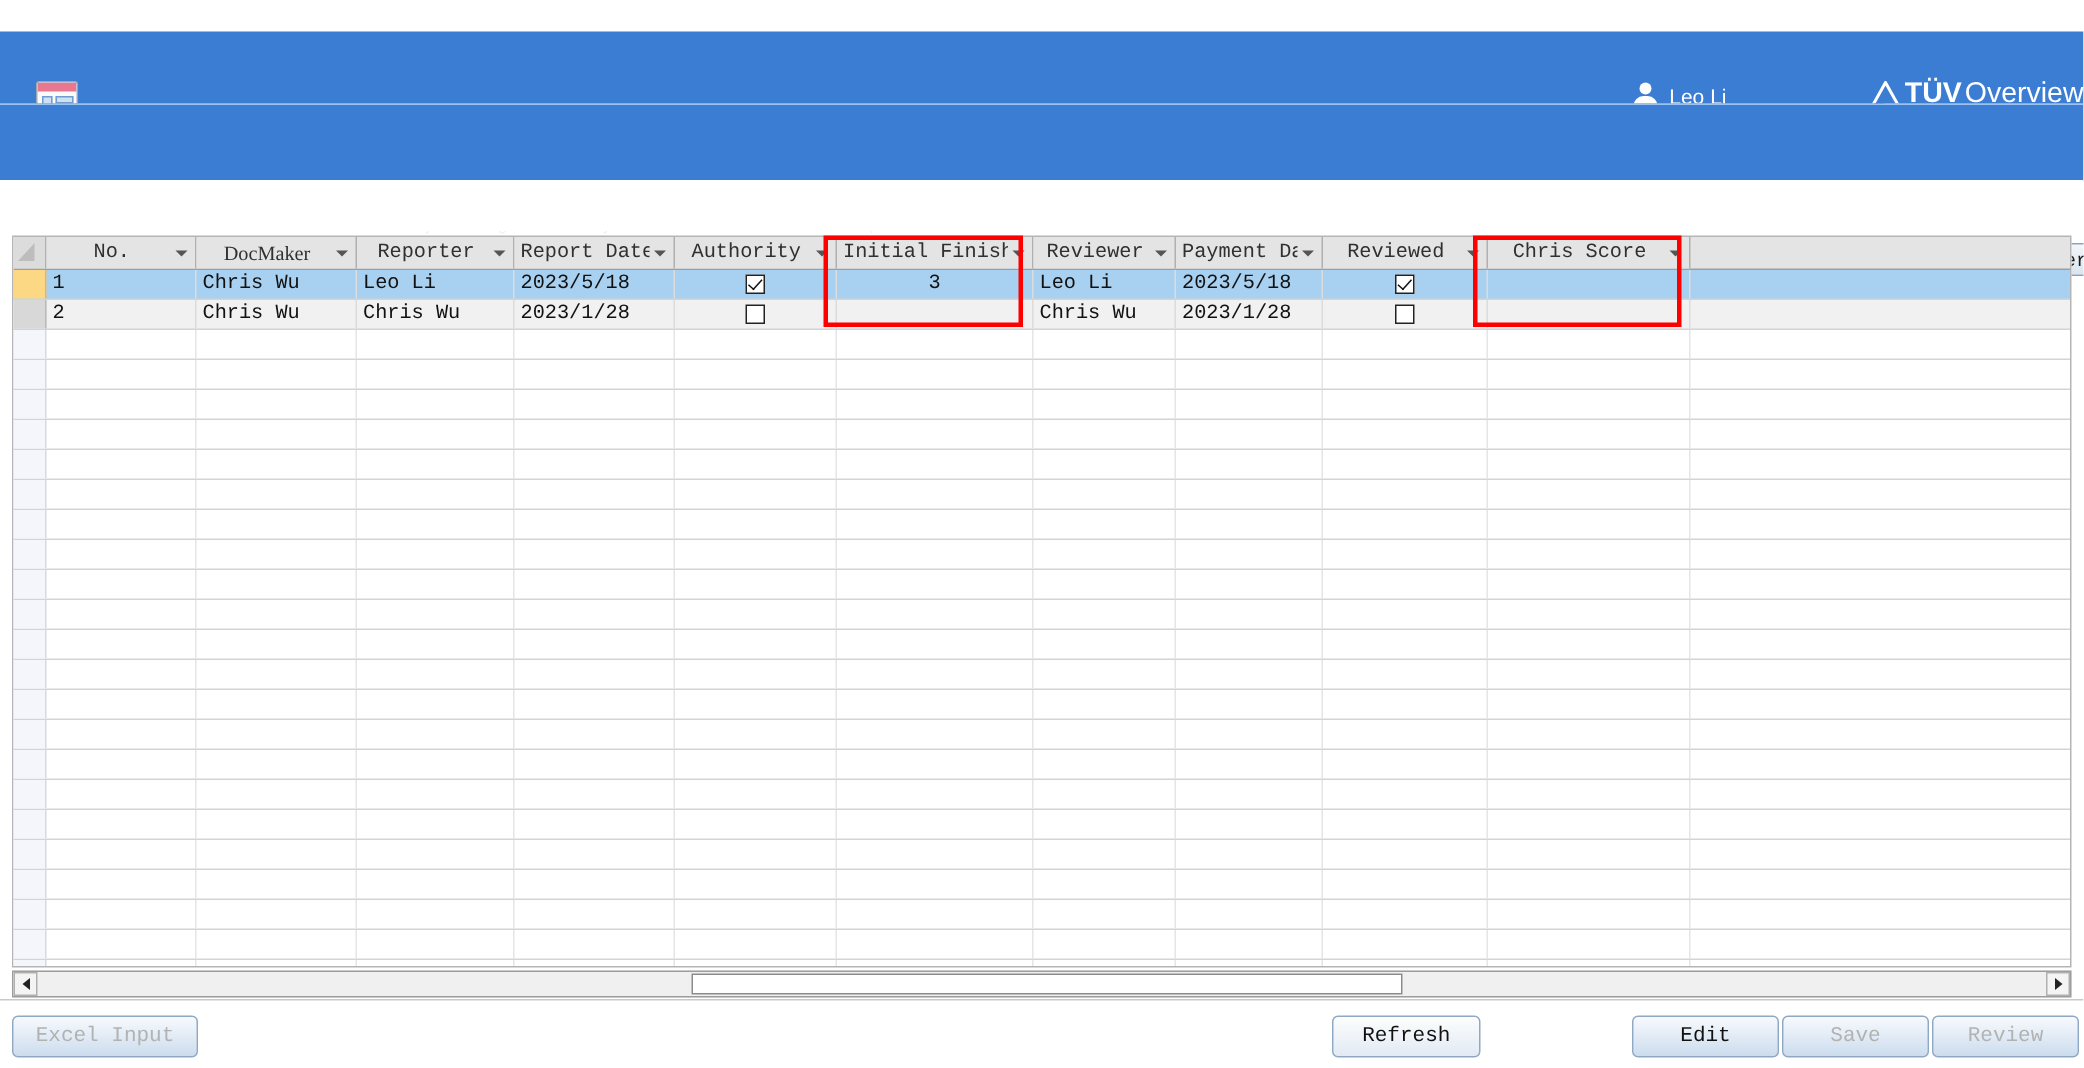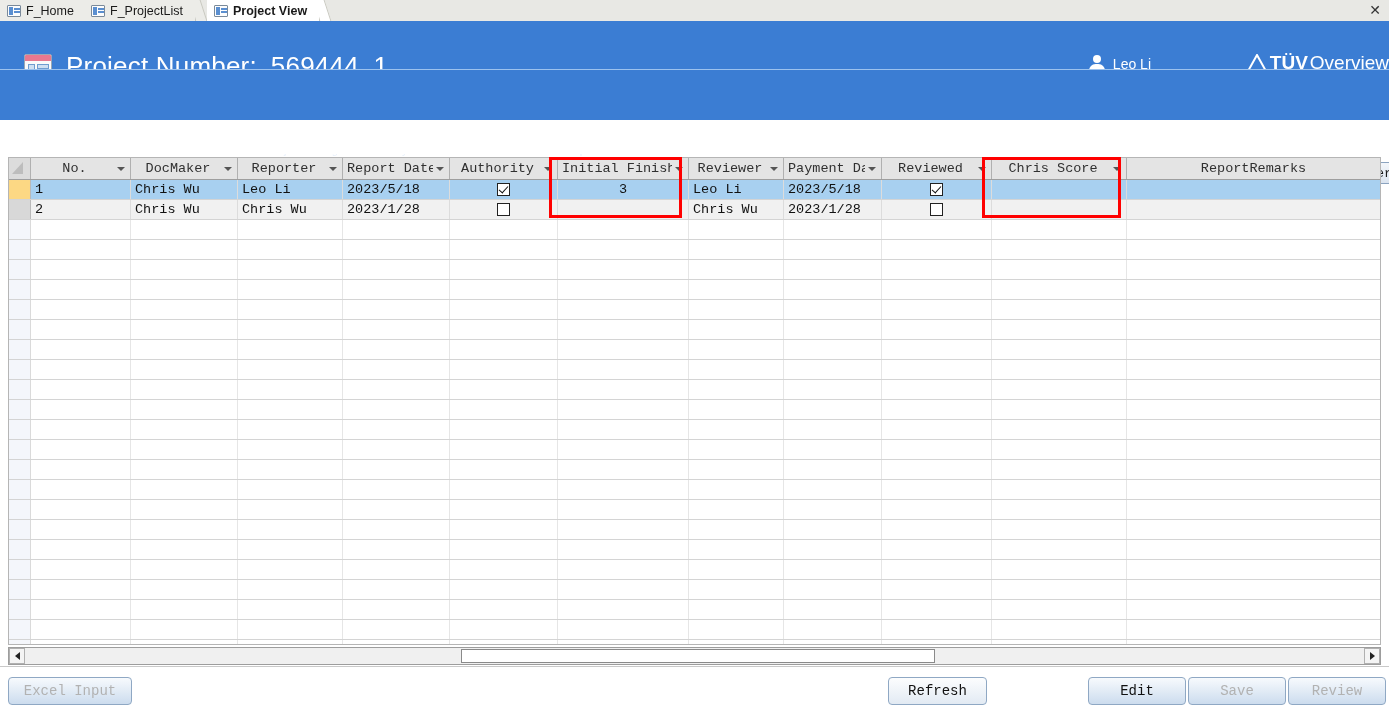--- a/index.html
+++ b/index.html
@@ -242,48 +242,27 @@
     box-sizing:border-box;cursor:pointer;
   }
   .bbtn.disabled{color:#b2b2b2;}
   .bbtn.plain{background:linear-gradient(#fcfdfe,#e2eaf3);}
 </style>
 </head>
 <body>
 
 <div class="app">
 
-  <div class="tabstrip">
-    <div class="doctab inactive" id="dtab0" style="left:0;">
-      <span class="tabicon"></span>
-      <span>F_Home</span>
-      <span class="skew"></span>
-    </div>
-    <div class="doctab inactive" id="dtab1" style="left:84px;">
-      <span class="tabicon"></span>
-      <span>F_ProjectList</span>
-      <span class="skew"></span>
-    </div>
-    <div class="doctab active" id="dtab2" style="left:207px;">
-      <span class="tabicon"></span>
-      <span>Project View</span>
-      <span class="skew"></span>
-    </div>
-    <div class="closex">✕</div>
-  </div>
 
   <div class="bluehead">
     <div class="formicon">
       <div class="bar"></div>
         <div class="b1"></div>
         <div class="b2"></div>
         <div class="b3"></div>
-    </div>
-    <div class="projtitle">
-      <span>Project Number:</span><span class="num">569444_1</span>
     </div>
     <div class="userbox">
       <span class="usericon"></span>
       <span class="username">Leo Li</span>
     </div>
     <div class="tuv">
       <span class="tuvtri">
         <svg width="22" height="19" viewBox="0 0 22 19">
             <path d="M11 1 L20.5 18 L1.5 18 Z" fill="none" stroke="#ffffff" stroke-width="2"></path>
             <path d="M1.5 18 Q 7 13.5 11 17" fill="none" stroke="#3b7dd3" stroke-width="2.4"></path>
@@ -339,21 +318,21 @@
   <div class="grid">
 
     <div class="ghead">
       <div class="hcell sel">
           <span class="tri"></span>
         </div>
       <div class="hcell" style="left:22px;width:100px;">
           <span class="htxt">No.</span>
           <span class="caret"></span>
         </div>
-      <div class="hcell" style="left:122px;width:107px;">
+      <div class="hcell" style="left:122px;width:107px;font-family:Liberation Serif, serif;">
           <span class="htxt">DocMaker</span>
           <span class="caret"></span>
         </div>
       <div class="hcell" style="left:229px;width:105px;">
           <span class="htxt">Reporter</span>
           <span class="caret"></span>
         </div>
       <div class="hcell" style="left:334px;width:107px;">
           <span class="htxt">Report Date</span>
           <span class="caret"></span>
@@ -374,23 +353,20 @@
           <span class="htxt">Payment Da</span>
           <span class="caret"></span>
         </div>
       <div class="hcell" style="left:873px;width:110px;">
           <span class="htxt">Reviewed</span>
           <span class="caret"></span>
         </div>
       <div class="hcell" style="left:983px;width:135px;">
           <span class="htxt">Chris Score</span>
           <span class="caret"></span>
-        </div>
-      <div class="hcell last" style="left:1118px;width:253px;">
-          <span class="htxt">ReportRemarks</span>
         </div>
     </div>
 
     <div class="grow r1">
       <div class="gcell rowsel"></div>
       <div class="gcell" style="left:22px;width:100px;">1</div>
       <div class="gcell" style="left:122px;width:107px;">Chris Wu</div>
       <div class="gcell" style="left:229px;width:105px;">Leo Li</div>
       <div class="gcell" style="left:334px;width:107px;">2023/5/18</div>
       <div class="gcell center" style="left:441px;width:108px;">

